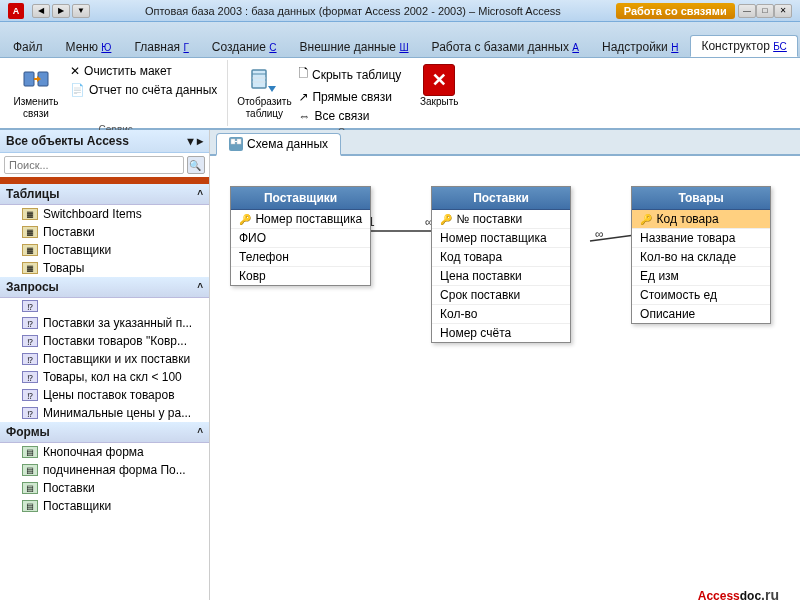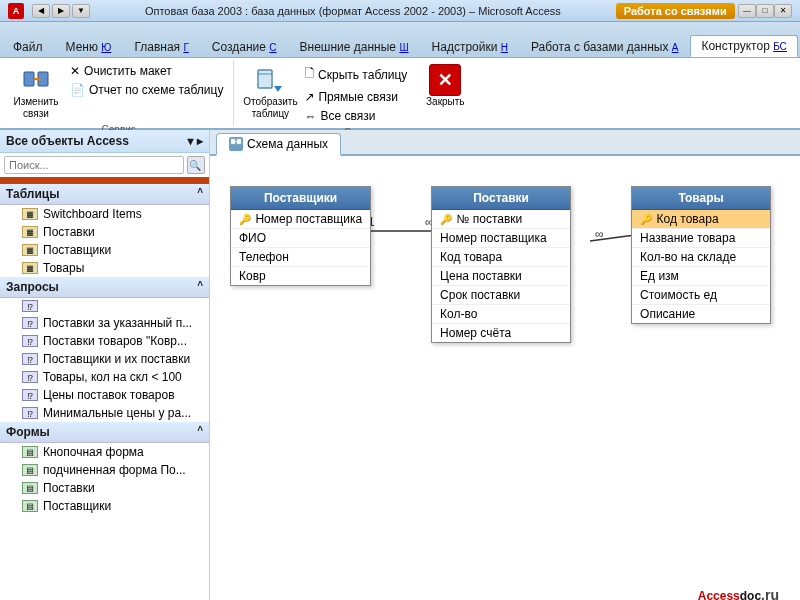--- a/index.html
+++ b/index.html
@@ -132,20 +132,21 @@
     }
     .search-icon-btn { width: 18px; height: 18px; background: #e0e8f5; border: 1px solid #aaa; border-radius: 2px; display: flex; align-items: center; justify-content: center; cursor: pointer; font-size: 10px; }
 
     .section-header {
       background: linear-gradient(to bottom, #ddeeff, #ccd8ee);
       padding: 3px 6px;
       font-size: 11px;
       font-weight: bold;
       color: #1a1a1a;
       display: flex;
+      align-items: center;
       justify-content: space-between;
       cursor: pointer;
       border-bottom: 1px solid #bbd;
     }
     .nav-item {
       display: flex;
       align-items: center;
       padding: 2px 8px 2px 22px;
       gap: 5px;
       cursor: pointer;
@@ -264,24 +265,24 @@
   <div class="ribbon-tab">
     <span>Главная <span class="hotkey">Г</span></span>
   </div>
   <div class="ribbon-tab">
     <span>Создание <span class="hotkey">С</span></span>
   </div>
   <div class="ribbon-tab">
     <span>Внешние данные <span class="hotkey">Ш</span></span>
   </div>
   <div class="ribbon-tab">
+    <span>Работа с базами данных <span class="hotkey">А</span></span>
+  </div>
+  <div class="ribbon-tab">
     <span>Надстройки <span class="hotkey">Н</span></span>
-  </div>
-  <div class="ribbon-tab">
-    <span>Работа с базами данных <span class="hotkey">А</span></span>
   </div>
   <div class="ribbon-tab active">
     <span>Конструктор <span class="hotkey">БС</span></span>
   </div>
 </div>
 
 <div class="ribbon">
 
   <div class="ribbon-group">
     <div class="ribbon-content">
@@ -296,21 +297,21 @@
         </div>
         <span class="ribbon-btn-label">Изменить<br>связи</span>
       </div>
       <div class="ribbon-small-col">
         <div class="ribbon-btn-small">
           <span>✕</span>
           <span>Очистить макет</span>
         </div>
         <div class="ribbon-btn-small">
           <span>📄</span>
-          <span>Отчет по схеме таблицу</span>
+          <span>Отчет по счёта данных</span>
         </div>
       </div>
     </div>
     <div class="ribbon-group-label">Сервис</div>
   </div>
 
   <div class="ribbon-group">
     <div class="ribbon-content">
       <div class="ribbon-btn-large">
         <div class="ribbon-btn-icon">

